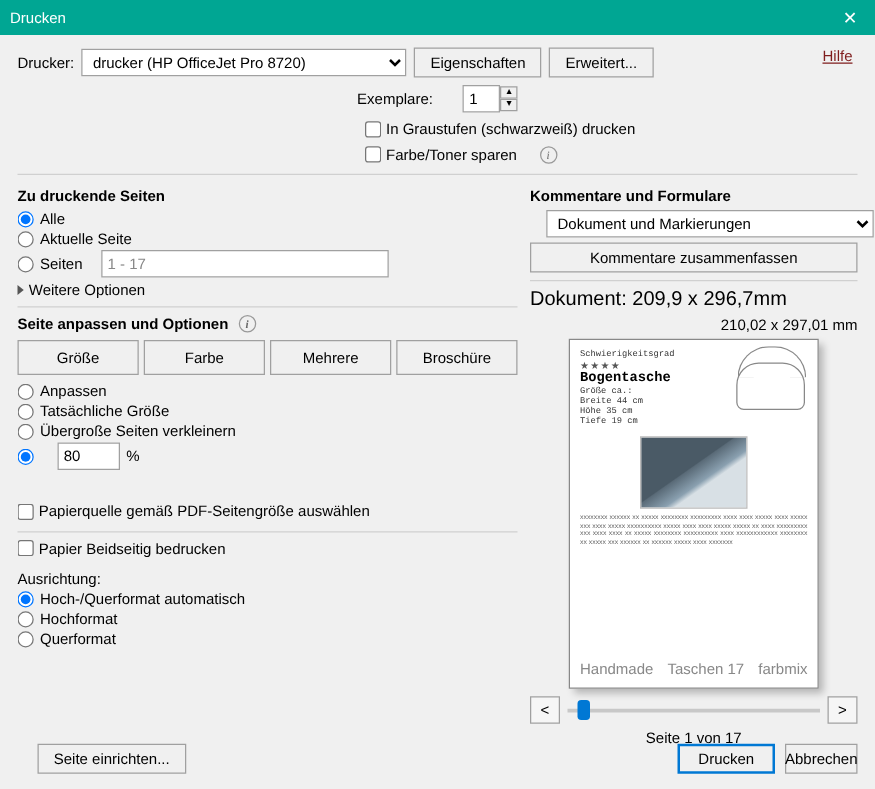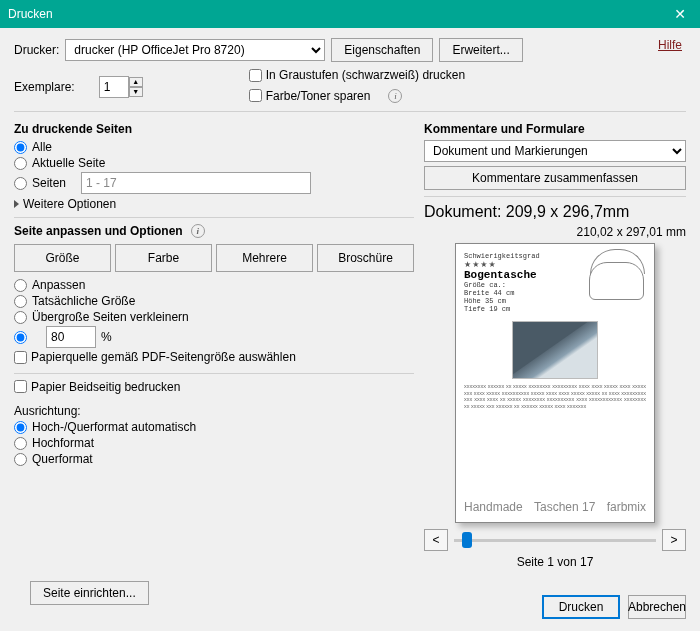--- a/index.html
+++ b/index.html
@@ -39,21 +39,21 @@
   .preview-box .ill .handle { width:55px; height:25px; border:1px solid #888; border-bottom:none; border-radius:25px 25px 0 0; position:absolute; top:-14px; left:0; }
   .preview-box .photo { width:86px; height:58px; background:linear-gradient(145deg,#4a5a66 45%,#5a6b78 46%,#8aa0b0 60%,#d8e0e5 65%); margin:8px auto 4px auto; border:1px solid #bbb;}
   .preview-box .lorem { font-size:5.5px; line-height:6.5px; color:#666; margin-top:4px; text-align:justify; word-break:break-all; }
   .preview-box .footrow { display:flex; justify-content:space-between; font-size:6px; color:#888; position:absolute; bottom:8px; left:8px; right:8px;}
   .preview-nav { display:flex; align-items:center; gap:6px; margin-top:6px; }
   .preview-nav .sq { width:24px; height:22px; border:1px solid #a0a0a0; background:#f6f6f6; display:flex; align-items:center;justify-content:center; cursor:pointer; }
   .preview-nav .track { flex:1; height:6px; position:relative; }
   .preview-nav .track .bar { height:3px; background:#c8c8c8; position:absolute; top:2px; left:0; right:0; }
   .preview-nav .thumb { width:10px; height:16px; background:#0078d4; position:absolute; top:-5px; left:8px; border-radius:3px; }
   .footer-btns { display:flex; justify-content:flex-end; gap:8px; position:absolute; bottom:12px; right:14px; }
-  .footer-left { position:absolute; bottom:26px; left:14px;padding-left:16px; }
+  .footer-left { position:absolute; bottom:12px; left:14px;padding-left:16px; }
   hr.sep { border:none; border-top:1px solid #d0d0d0; margin:6px 0; }
   .center { text-align:center; }
   .doc-dim { font-size:16px; margin:4px 0 0 0; }
   .stars { color:#555; font-size:8px; letter-spacing:1px; }
 </style>
 </head>
 <body>
 
 <div class="titlebar">
   <span class="tx">Drucken</span>
@@ -65,21 +65,21 @@
 
   <div class="row">
     <span class="lbl">Drucker:</span>
     <select style="width:260px">
       <option>drucker (HP OfficeJet Pro 8720)</option>
     </select>
     <button class="btn">Eigenschaften</button>
     <button class="btn">Erweitert...</button>
   </div>
 
-  <div class="row" style="justify-content:flex-end;">
+  <div class="row" style="justify-content:flex-end;flex-direction:column;">
     <div style="display:flex;align-items:center;gap:6px;">
       <span class="lbl">Exemplare:</span>
       <span style="width:12px;"></span>
       <div class="spinner">
         <input type="text" value="1" style="">
         <div class="spb">
             <span>▲</span>
             <span>▼</span>
           </div>
       </div>
@@ -145,21 +145,21 @@
       <label class="radio">
           <input type="radio" name="sc" style="">
           <span>Übergroße Seiten verkleinern</span>
         </label>
       <label class="radio">
           <input type="radio" name="sc" checked="" style="">
         <input type="text" style="width: 50px; margin-left: 14px;" value="80">
         <span>%</span>
       </label>
 
-      <label class="cb" style="margin-top:0;">
+      <label class="cb" style="margin-top:24px;">
           <input type="checkbox" style="">
         <span>Papierquelle gemäß PDF-Seitengröße auswählen</span>
       </label>
 
       <hr class="sep">
 
       <label class="cb">
           <input type="checkbox" style="">
         <span>Papier Beidseitig bedrucken</span>
       </label>
@@ -174,21 +174,21 @@
           <span>Hochformat</span>
         </label>
       <label class="radio">
           <input type="radio" name="or" style="">
           <span>Querformat</span>
         </label>
     </div>
 
     <div class="rightc">
       <div class="section-title">Kommentare und Formulare</div>
-      <select style="width:100%;">
+      <select style="width:100%;margin-left:13px;">
         <option>Dokument und Markierungen</option>
       </select>
       <button class="btn" style="width:100%;margin-top:4px;">Kommentare zusammenfassen</button>
 
       <hr class="sep">
       <div class="doc-dim">Dokument: 209,9 x 296,7mm</div>
       <div class="center" style="margin-top:4px;text-align:right;">210,02 x 297,01 mm</div>
 
       <div class="preview-box">
         <div class="small">Schwierigkeitsgrad</div>

